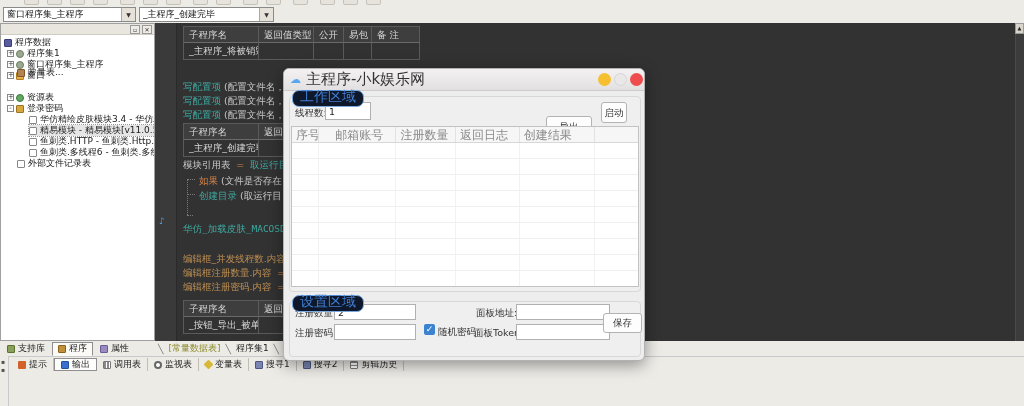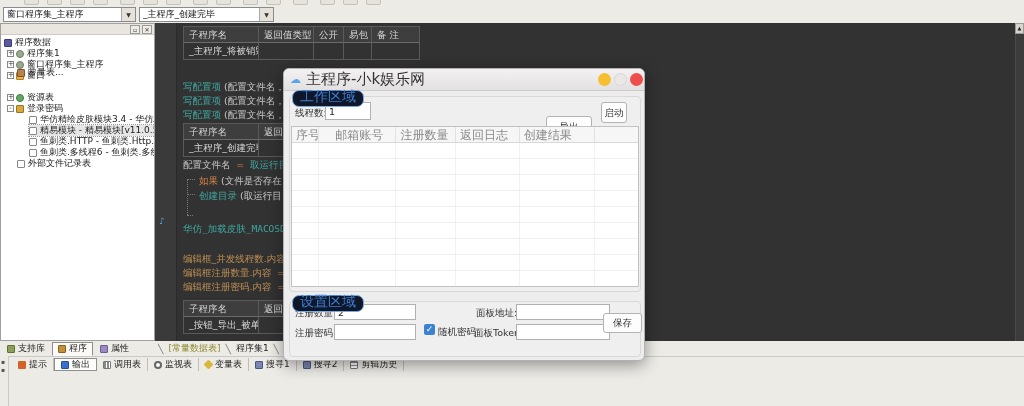--- a/index.html
+++ b/index.html
@@ -249,21 +249,21 @@
       </div>
       <div class="etr">
         <div class="etd" style="width:76px">_主程序_创建完毕</div>
         <div class="etd" style="width:55px"></div>
         <div class="etd" style="width:30px"></div>
         <div class="etd" style="width:28px"></div>
         <div class="etd" style="width:48px"></div>
       </div>
     </div>
 
-    <div class="cline" style="left:28px;top:136px"><span>配置文件名</span> <span class="kw-orange">=</span> <span class="kw-teal">取运行目</span></div>
+    <div class="cline" style="left:28px;top:136px"><span>模块引用表</span> <span class="kw-orange">=</span> <span class="kw-teal">取运行目</span></div>
 
     <div class="guide" style="left:32px;top:156px;height:36px"></div>
     <div class="guide-h" style="left:32px;top:156px;width:8px"></div>
     <div class="guide-h" style="left:32px;top:171px;width:8px"></div>
     <div class="guide-h" style="left:32px;top:192px;width:6px"></div>
     <div class="cline" style="left:44px;top:152px"><span class="kw-orange">如果</span><span> (文件是否存在 (</span></div>
     <div class="cline" style="left:44px;top:167px"><span class="kw-teal">创建目录</span><span> (取运行目</span></div>
 
     <div class="cline kw-teal" style="left:28px;top:200px">华仿_加载皮肤_MACOSD白</div>
 

